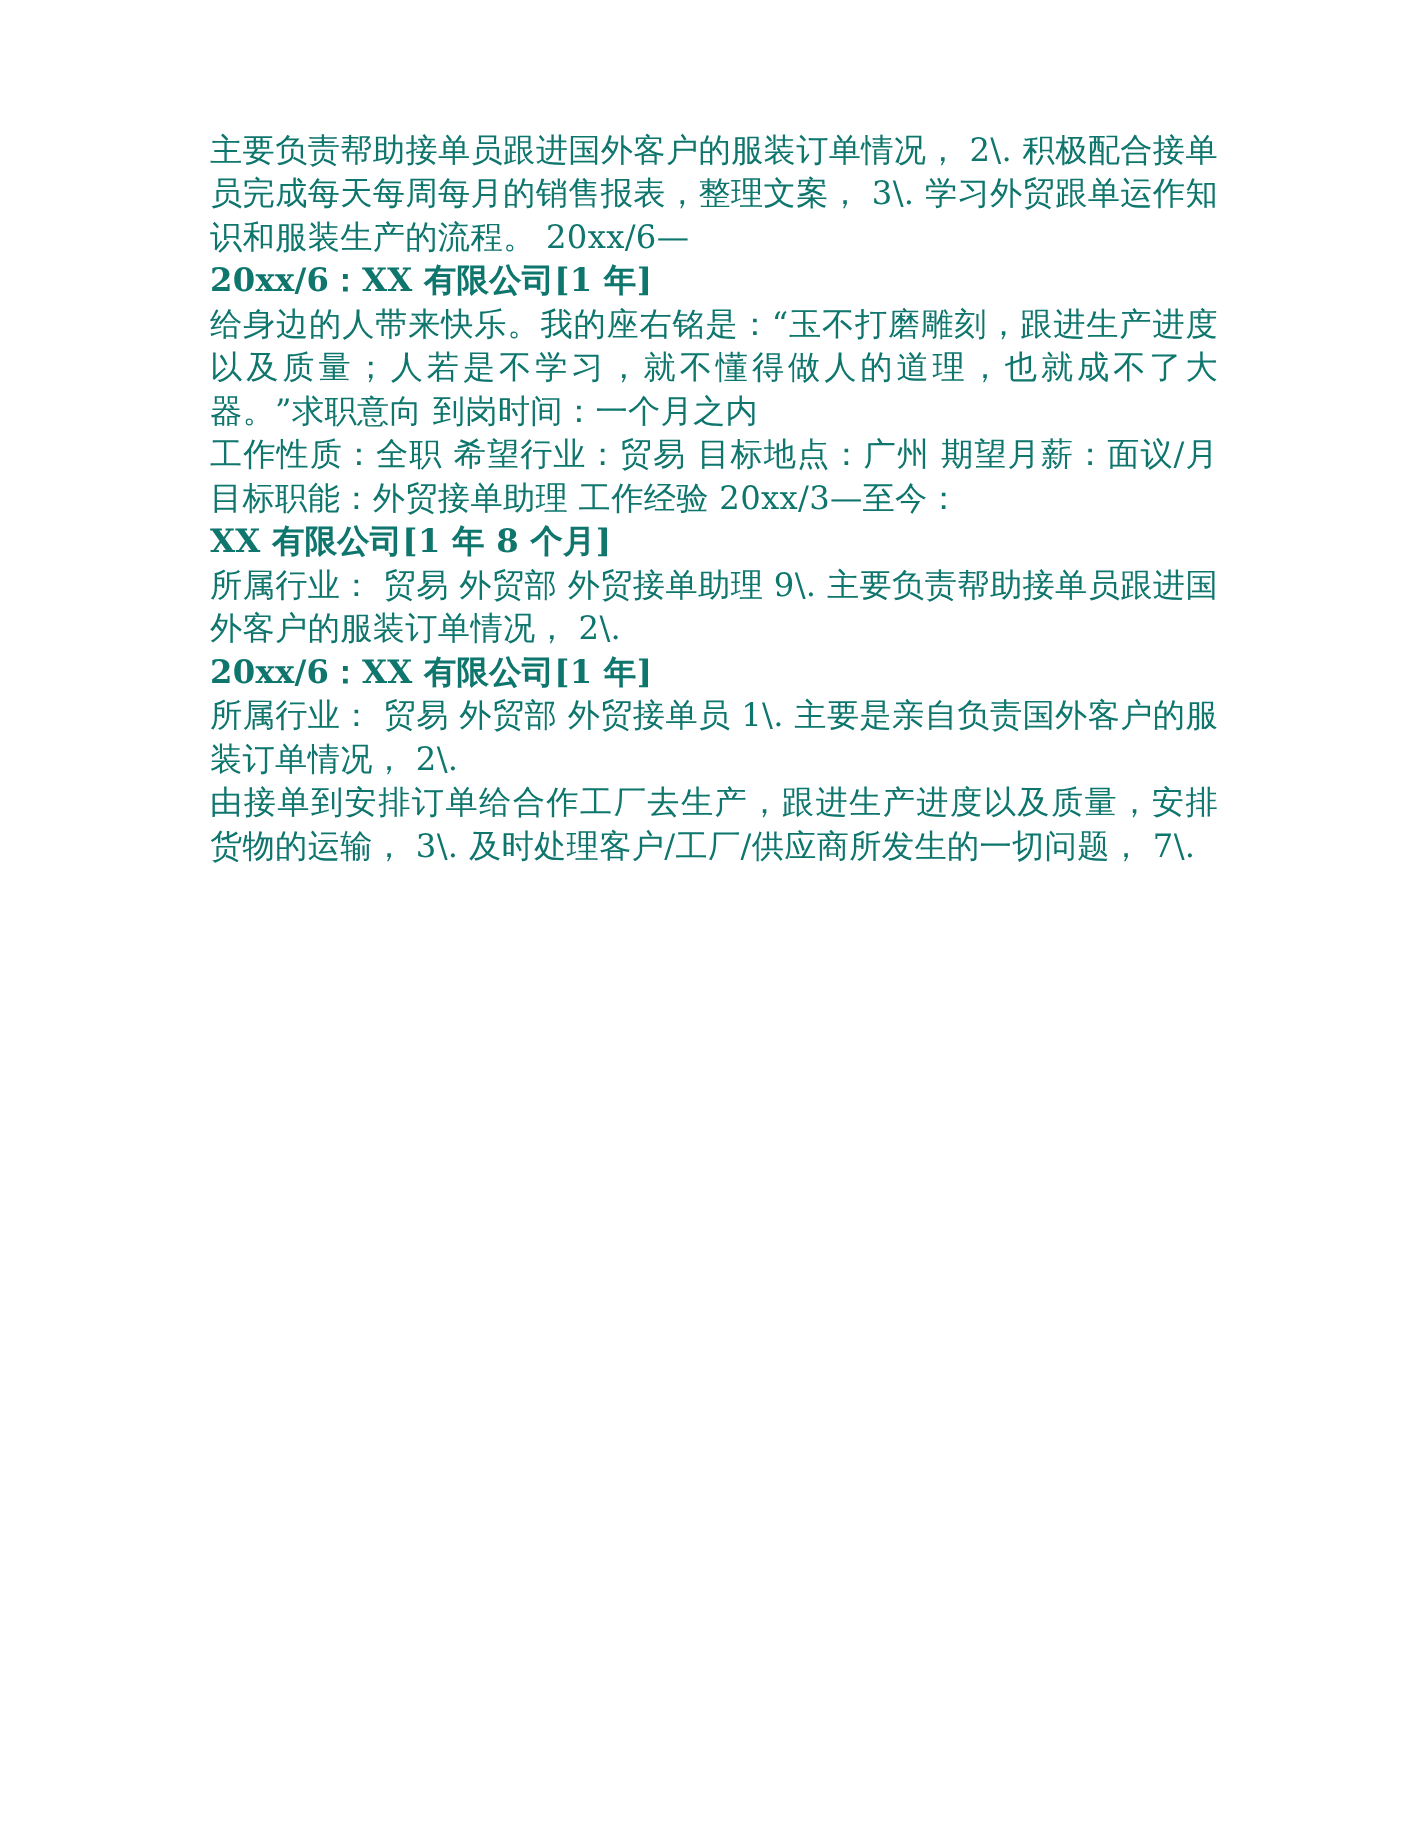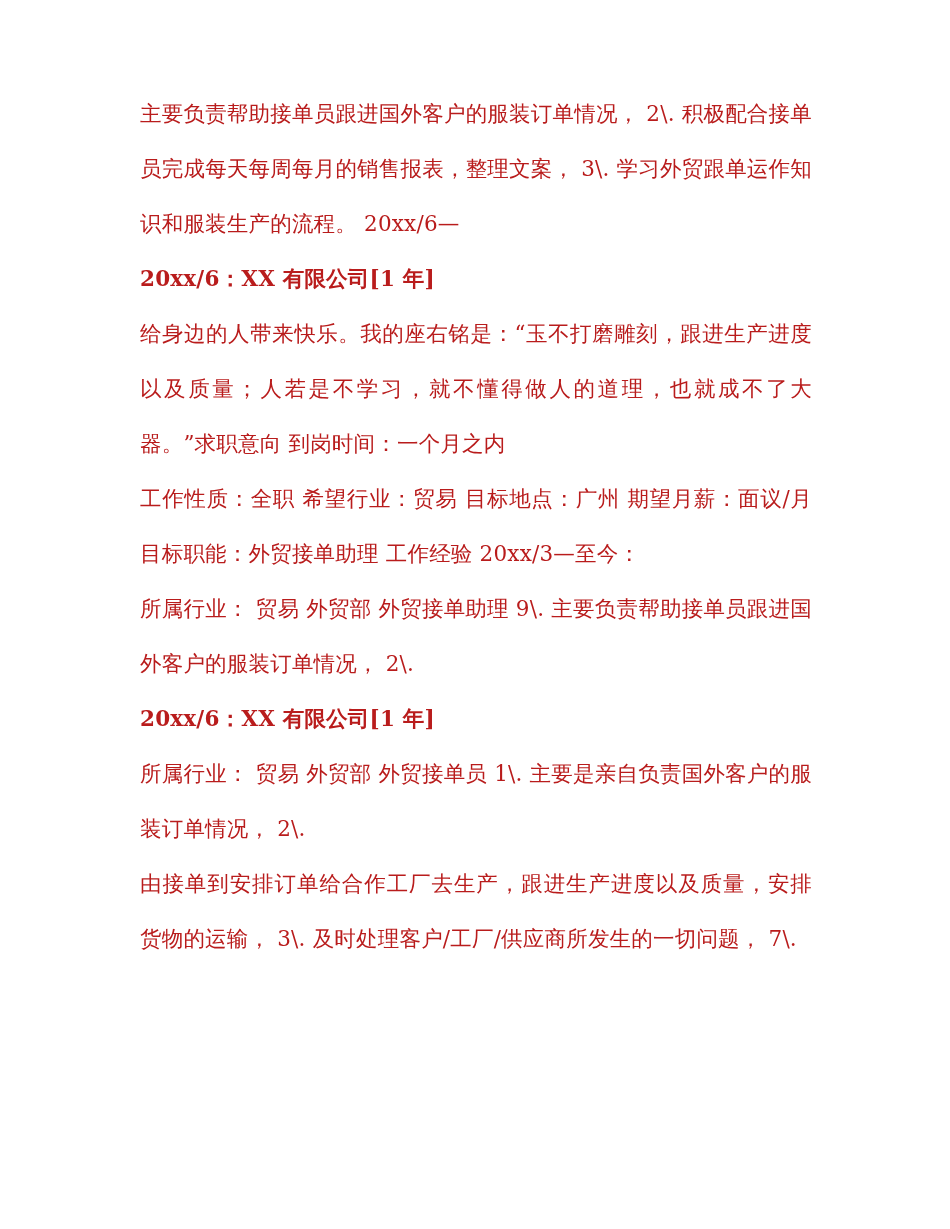--- a/index.html
+++ b/index.html
@@ -23,38 +23,39 @@
   }
   .doc-body {
     position: absolute;
     left: 140px;
     top: 86px;
     width: 672px;
   }
   .para {
     margin: 0 0 0 0;
     font-size: 21.5px;
-    line-height: 55px;
+    line-height: 29px;
     letter-spacing: 0.2px;
     text-align: justify;
     text-justify: inter-ideograph;
     word-break: break-all;
-    color: #b91c1c;
+    color: #0f766e;
   }
   .para.bold {
     font-weight: bold;
   }
 </style>
 </head>
 <body>
 
 <div class="page">
   <div class="doc-body">
     <p class="para">主要负责帮助接单员跟进国外客户的服装订单情况， 2\. 积极配合接单员完成每天每周每月的销售报表，整理文案， 3\. 学习外贸跟单运作知识和服装生产的流程。 20xx/6—</p>
     <p class="para bold">20xx/6：XX 有限公司[1 年]</p>
     <p class="para">给身边的人带来快乐。我的座右铭是：“玉不打磨雕刻，跟进生产进度以及质量；人若是不学习，就不懂得做人的道理，也就成不了大器。”求职意向 到岗时间：一个月之内</p>
     <p class="para">工作性质：全职 希望行业：贸易 目标地点：广州 期望月薪：面议/月 目标职能：外贸接单助理 工作经验 20xx/3—至今：</p>
+    <p class="para bold">XX 有限公司[1 年 8 个月]</p>
     <p class="para">所属行业：  贸易 外贸部    外贸接单助理 9\. 主要负责帮助接单员跟进国外客户的服装订单情况， 2\.</p>
     <p class="para bold">20xx/6：XX 有限公司[1 年]</p>
     <p class="para">所属行业：  贸易 外贸部    外贸接单员 1\. 主要是亲自负责国外客户的服装订单情况， 2\.</p>
     <p class="para">由接单到安排订单给合作工厂去生产，跟进生产进度以及质量，安排货物的运输， 3\. 及时处理客户/工厂/供应商所发生的一切问题， 7\.</p>
   </div>
 </div>
 
 </body></html>

